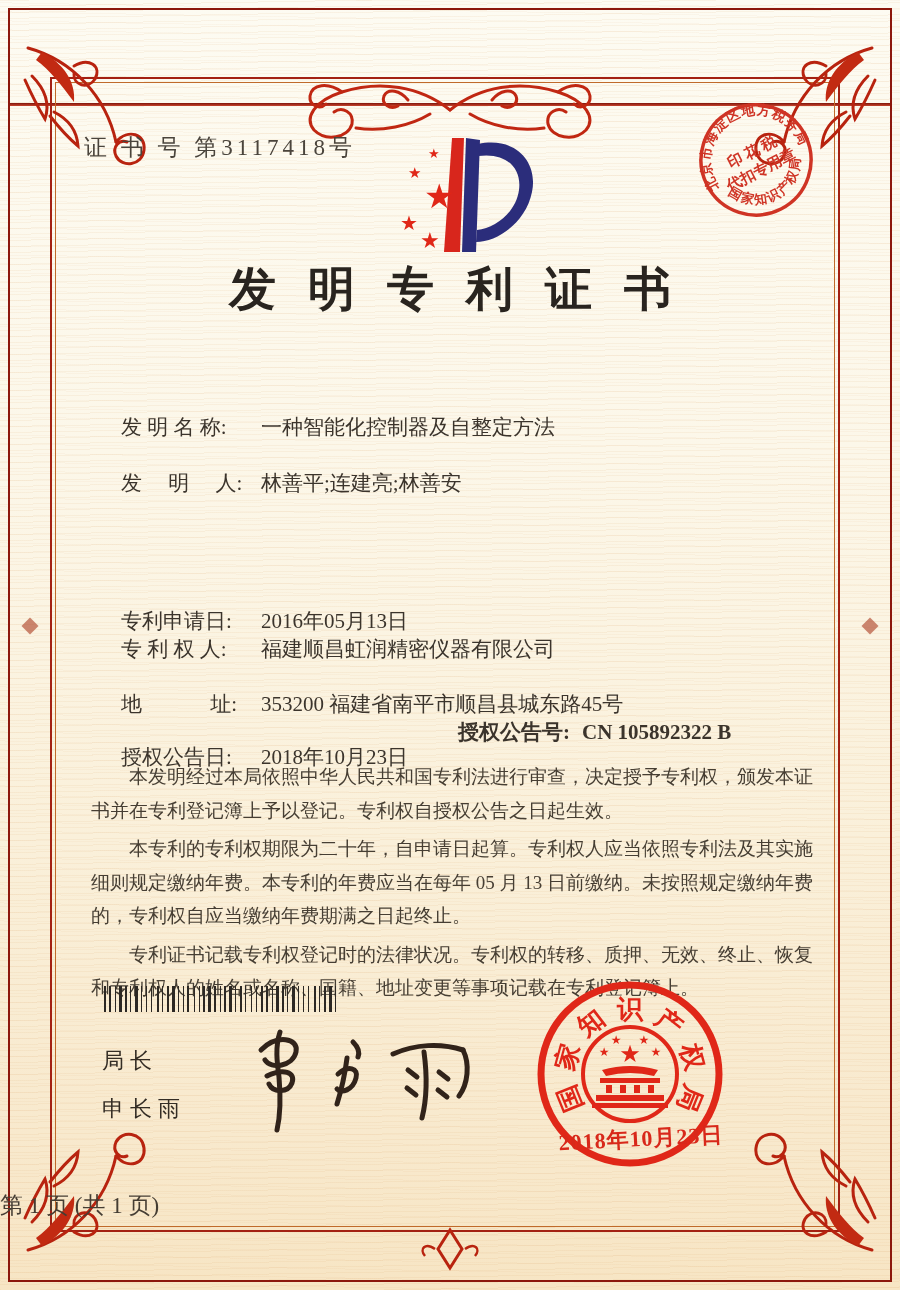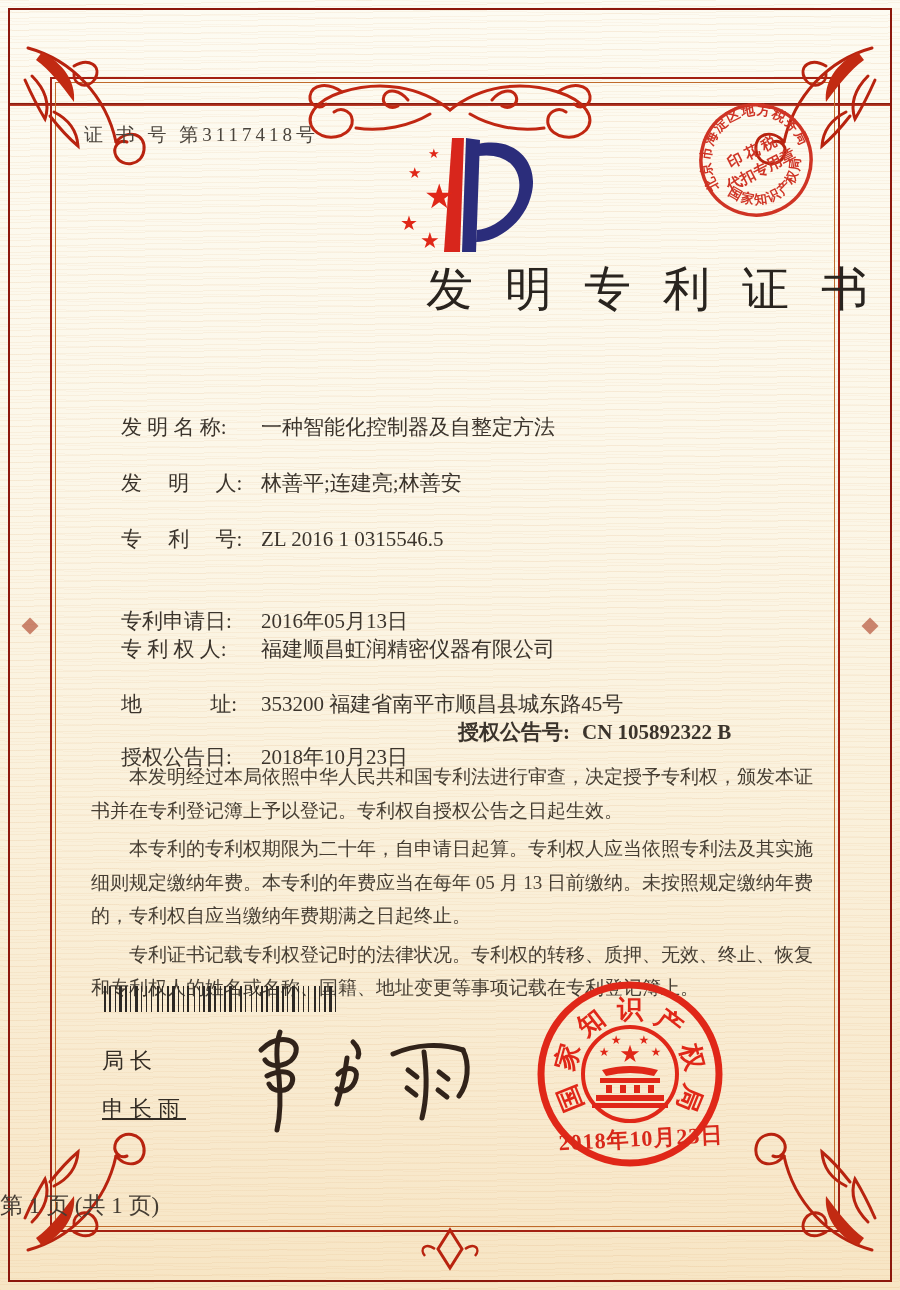--- a/index.html
+++ b/index.html
@@ -24,39 +24,39 @@
   .corner{position:absolute;width:150px;height:150px;}
   .corner.tl{left:14px;top:34px;}
   .corner.tr{right:14px;top:34px;transform:scaleX(-1);}
   .corner.bl{left:14px;bottom:26px;transform:scaleY(-1);}
   .corner.br{right:14px;bottom:26px;transform:scale(-1,-1);}
   .top-ornament{position:absolute;left:280px;top:48px;}
   .bottom-finial{position:absolute;left:415px;bottom:16px;}
   .edge-diamond{position:absolute;width:12px;height:12px;background:#b5543a;transform:rotate(45deg);opacity:.7;}
   .edge-diamond.l{left:24px;top:620px;} .edge-diamond.r{right:24px;top:620px;}
   
-  .cert-no{position:absolute;left:84px;top:122px;font-size:19px;letter-spacing:4px;color:#4a443c;}
+  .cert-no{position:absolute;left:84px;top:132px;font-size:23px;letter-spacing:4px;color:#4a443c;}
   .logo{position:absolute;left:386px;top:130px;}
   .stamp{position:absolute;left:686px;top:90px;}
-  .title{position:absolute;left:0;right:0;top:258px;text-align:right;font-size:47px;
-    font-weight:normal;letter-spacing:32px;text-indent:32px;color:#29241f;}
+  .title{position:absolute;left:0;right:0;top:258px;text-align:center;font-size:47px;
+    font-weight:bold;letter-spacing:32px;text-indent:32px;color:#29241f;}
   
   .frow{position:absolute;left:100px;font-size:21px;white-space:pre;}
   .flabel{display:inline-block;width:134px;white-space:pre;color:#3b342c;}
   .fvalue{margin-left:6px;color:#3b342c;}
   .pair2{position:absolute;left:358px;top:0;white-space:pre;font-weight:bold;}
   .pair2 .flabel{width:118px;}
   
   .body-text{position:absolute;left:86px;width:732px;top:755px;font-size:19px;
     line-height:33.5px;text-align:justify;color:#463e33;}
   .body-text p{margin:5px;text-indent:2em;}
   
   .barcode{position:absolute;left:104px;top:986px;}
   .director-title{position:absolute;left:102px;top:1046px;font-size:22px;letter-spacing:6px;text-align:right;}
-  .director-name{position:absolute;left:102px;top:1094px;font-size:22px;letter-spacing:6px;text-decoration:underline;}
+  .director-name{position:absolute;left:102px;top:1094px;font-size:22px;letter-spacing:6px;}
   .signature{position:absolute;left:225px;top:1022px;}
   .seal{position:absolute;left:534px;top:978px;}
   .seal-date{position:absolute;left:536px;top:1124px;width:210px;text-align:center;
     font-size:22px;color:#d8281a;letter-spacing:1px;transform:rotate(-3deg);font-weight:bold;}
   .footer{position:absolute;left:0;right:0;top:1190px;font-size:23px;color:#453d33;}
 </style>
 </head>
 <body>
 
 <div class="page">
@@ -162,23 +162,20 @@
     </g>
   </svg>
 
   <div class="title">发明专利证书</div>
 
   <div class="frow" style="top:444px">
     <span class="flabel">发　 明　 人:</span><span class="fvalue">林善平;连建亮;林善安</span>
   </div>
   <div class="frow" style="top:388px">
     <span class="flabel">发 明 名 称:</span><span class="fvalue">一种智能化控制器及自整定方法</span>
-  </div>
-  <div class="frow" style="top:500px">
-    <span class="flabel">专　 利　 号:</span><span class="fvalue">ZL 2016 1 0315546.5</span>
   </div>
   <div class="frow" style="top:582px">
     <span class="flabel">专利申请日:</span><span class="fvalue">2016年05月13日</span>
   </div>
   <div class="frow" style="top:610px">
     <span class="flabel">专 利 权 人:</span><span class="fvalue">福建顺昌虹润精密仪器有限公司</span>
   </div>
   <div class="frow" style="top:665px">
     <span class="flabel">地　　　 址:</span><span class="fvalue">353200 福建省南平市顺昌县城东路45号</span>
   </div>

